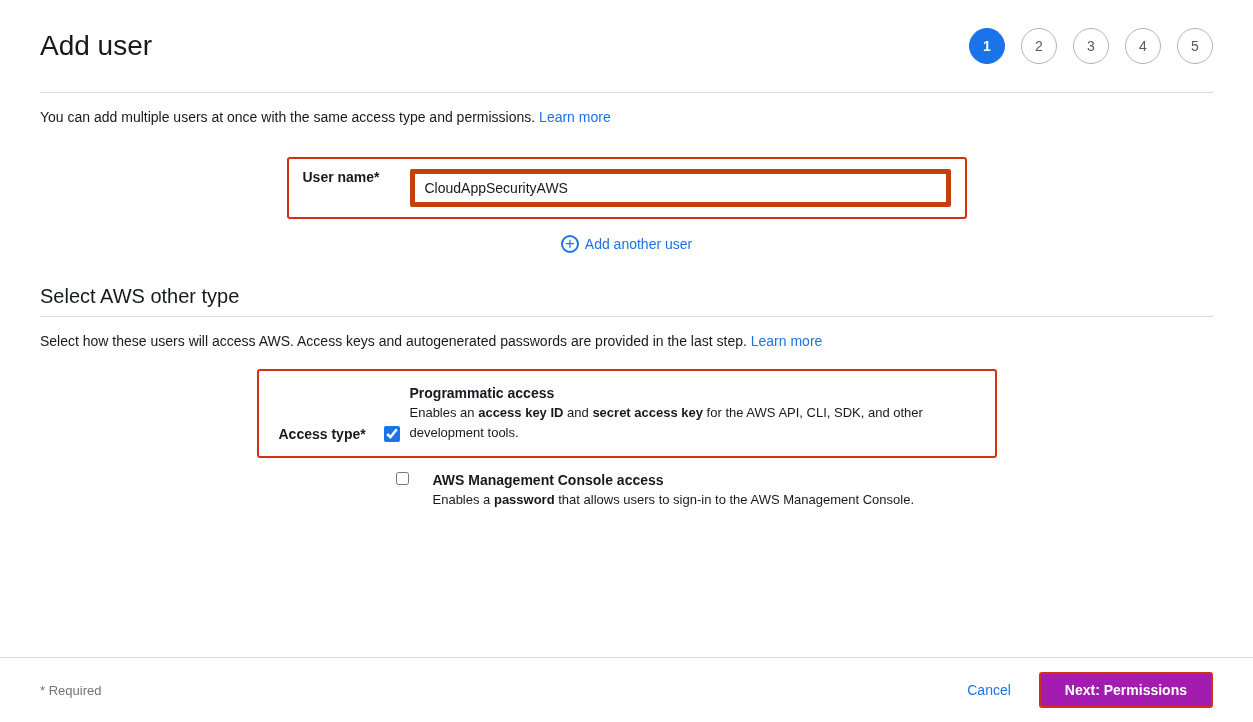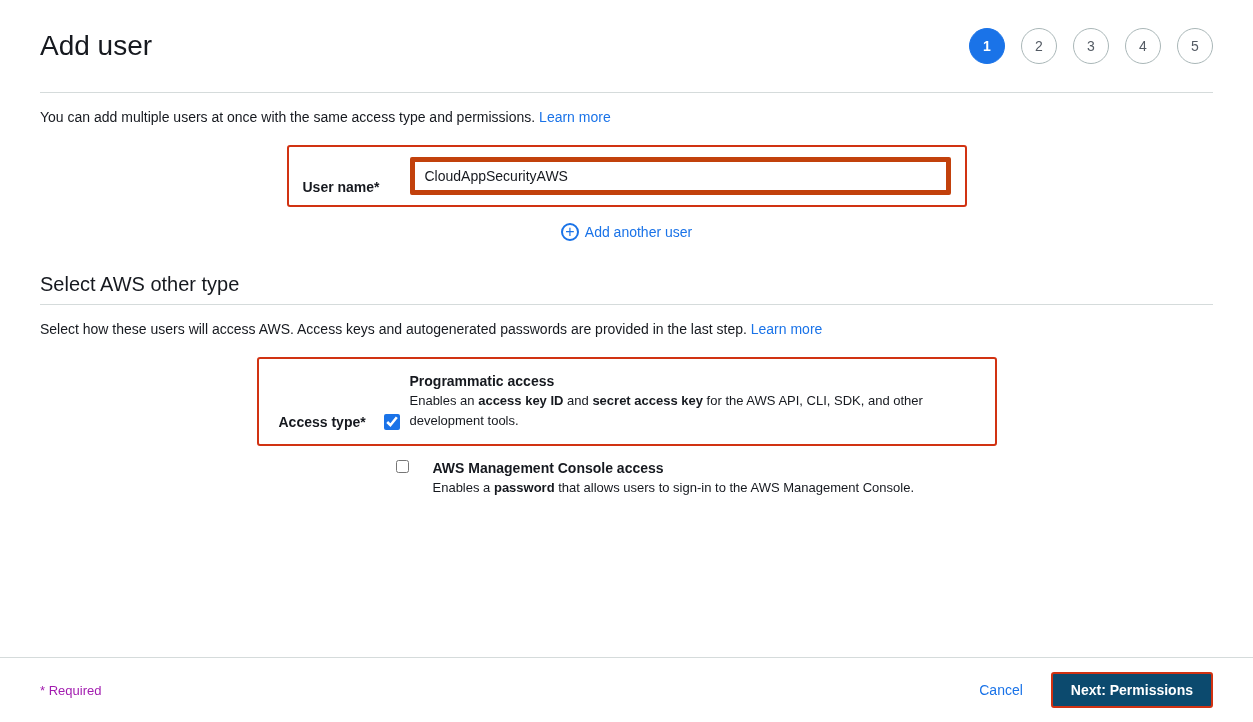--- a/index.html
+++ b/index.html
@@ -78,23 +78,24 @@
       align-items: center;
       gap: 16px;
       margin-bottom: 16px;
       justify-content: center;
     }
     .user-name-box {
       border: 2px solid #d13212;
       border-radius: 3px;
       padding: 10px 14px;
       display: flex;
-      align-items: flex-end;
+      align-items: flex-start;
       gap: 12px;
       width: 680px;
+      margin-top: 12px;
     }
     .user-name-label {
       font-size: 14px;
       font-weight: 700;
       white-space: nowrap;
       color: #16191f;
       min-width: 95px;
     }
     .user-name-input {
       flex: 1;
@@ -190,43 +191,43 @@
       border-top: 1px solid #d5dbdb;
       background: #fff;
       display: flex;
       align-items: center;
       justify-content: space-between;
       padding: 14px 40px;
       margin-top: 30px;
     }
     .required-note {
       font-size: 13px;
-      color: #a21caf;
+      color: #737373;
     }
     .footer-actions {
       display: flex;
       gap: 16px;
       align-items: center;
     }
     .cancel-btn {
       background: none;
       border: none;
       color: #1a73e8;
       font-size: 14px;
       cursor: pointer;
       padding: 6px 12px;
     }
     .next-btn {
-      background: #0c4a6e;
+      background: #a21caf;
       color: #fff;
       border: 2px solid #d13212;
       border-radius: 3px;
       font-size: 14px;
       font-weight: 600;
-      padding: 8px 18px;
+      padding: 8px 24px;
       cursor: pointer;
     }
   </style>
 </head>
 <body>
 
 <div class="page-wrapper">
 
   <div class="header-row">
     <h1 class="page-title">Add user</h1>

